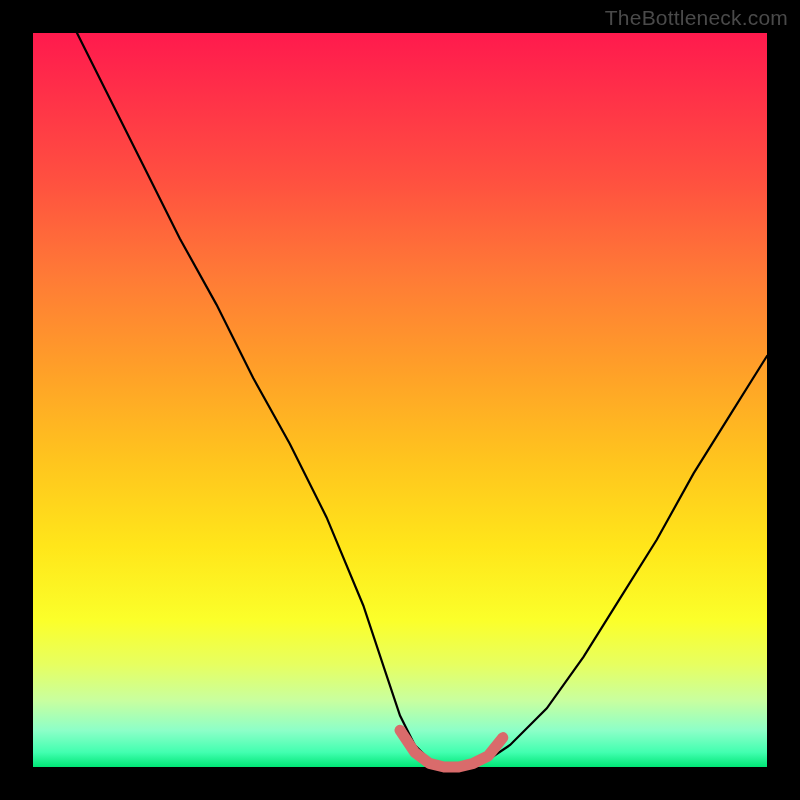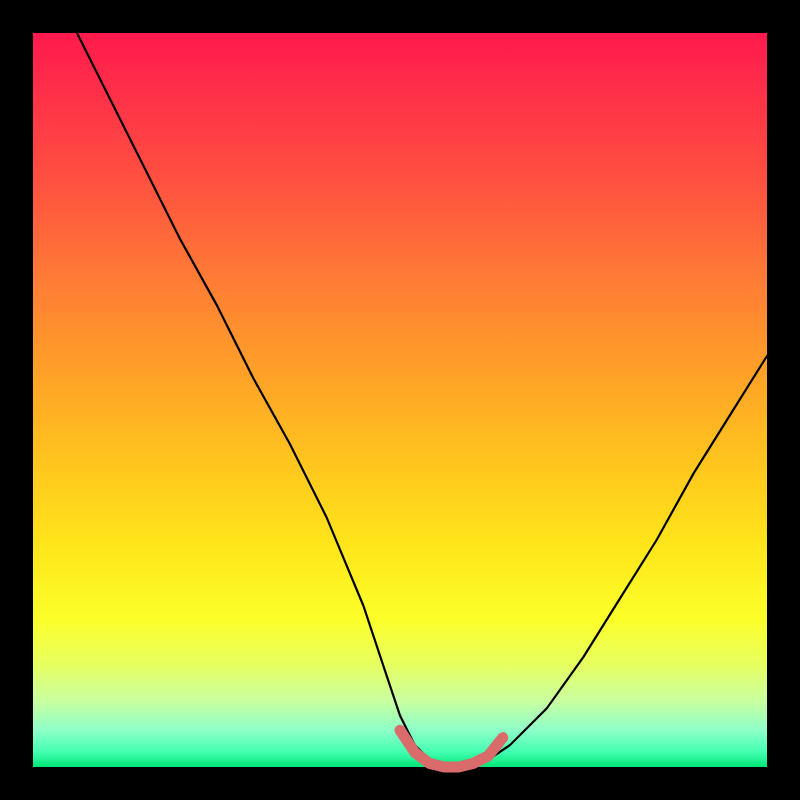--- a/index.html
+++ b/index.html
@@ -64,13 +64,14 @@
 
 <div class="frame">
 
   <div class="plot-area">
     <svg class="curve" viewBox="0 0 734 734">
       <path id="main-curve-path" fill="none" stroke="#000" stroke-width="2.2" stroke-linecap="round" d="M44.0 0.0 L73.4 58.7 L110.1 132.1 L146.8 205.5 L183.5 271.6 L220.2 345.0 L256.9 411.0 L293.6 484.4 L330.3 572.5 L352.3 638.6 L367.0 682.6 L381.7 712.0 L396.4 726.7 L411.0 734.0 L425.7 734.0 L440.4 734.0 L455.1 726.7 L477.1 712.0 L513.8 675.3 L550.5 623.9 L587.2 565.2 L623.9 506.5 L660.6 440.4 L697.3 381.7 L734.0 323.0"></path>
       <path id="bottom-segment-path" fill="none" stroke="#d96b6b" stroke-width="11" stroke-linecap="round" stroke-linejoin="round" d="M367.0 697.3 L381.7 719.3 L396.4 730.3 L411.0 734.0 L425.7 734.0 L440.4 730.3 L455.1 723.0 L469.8 704.6"></path>
     </svg>
   </div>
 
+  <div class="watermark">TheBottleneck.com</div>
 </div>
 
 </body></html>

